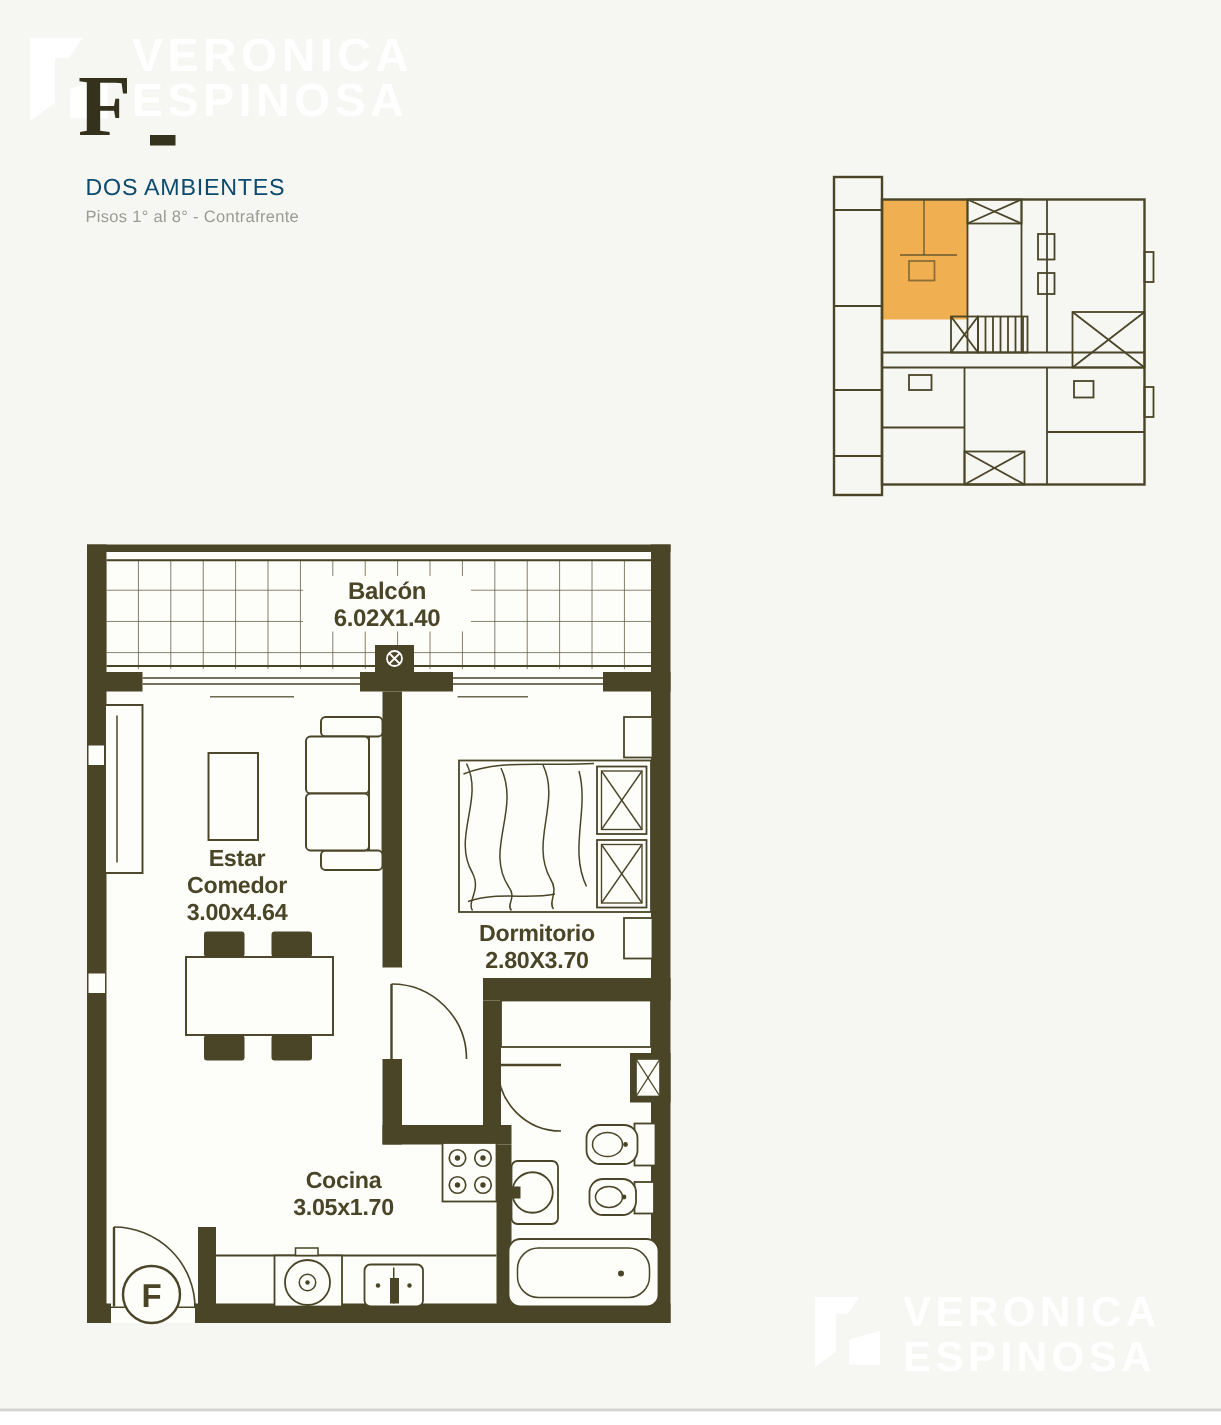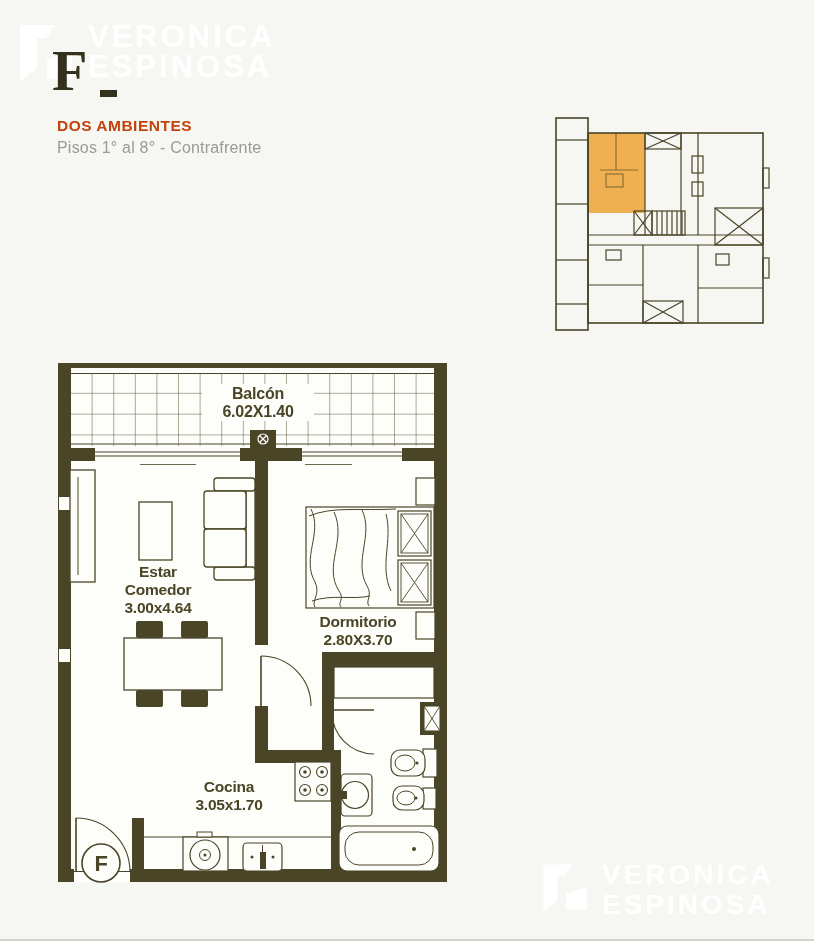--- a/index.html
+++ b/index.html
@@ -9,23 +9,23 @@
   .watermark{position:absolute;display:flex;align-items:flex-start;gap:10px;color:#ffffff;}
   .wm-top{left:16px;top:22px;}
   .wm-bottom{left:540px;top:860px;}
   .wm-text{display:flex;flex-direction:column;font-weight:800;}
   .wm-top .wm-text{font-size:31px;line-height:30px;letter-spacing:3px;}
   .wm-bottom .wm-text{font-size:28px;line-height:30px;letter-spacing:3px;}
   
   .unit-letter{position:absolute;left:52px;top:42px;font-family:"Liberation Serif",serif;
                font-weight:bold;font-size:58px;color:#34311d;line-height:1;}
   .unit-dash{position:absolute;left:100px;top:90px;width:17px;height:7px;background:#34311d;}
-  .plan-title{position:absolute;left:57px;top:117px;font-size:15.5px;font-weight:bold;
-              letter-spacing:0.5px;color:#c2410c;}
-  .plan-subtitle{position:absolute;left:57px;top:139px;font-size:16px;color:#9b9b94;
+  .plan-title{position:absolute;left:57px;top:117px;font-size:15.5px;font-weight:normal;
+              letter-spacing:0.5px;color:#0c4a6e;}
+  .plan-subtitle{position:absolute;left:57px;top:139px;font-size:11px;color:#9b9b94;
                  letter-spacing:0.2px;}
   
   .keyplan{position:absolute;left:546px;top:108px;width:230px;height:230px;}
   .mainplan{position:absolute;left:0;top:0;width:814px;height:950px;}
   .mainplan text{font-family:"Liberation Sans",sans-serif;fill:#4a4527;font-weight:600;
                  letter-spacing:-0.2px;text-anchor:middle;}
   .bottom-edge{position:absolute;left:0;top:939px;width:814px;height:2px;background:#d3d3cf;}
   .bottom-white{position:absolute;left:0;top:941px;width:814px;height:9px;background:#ffffff;}
 </style>
 </head>

